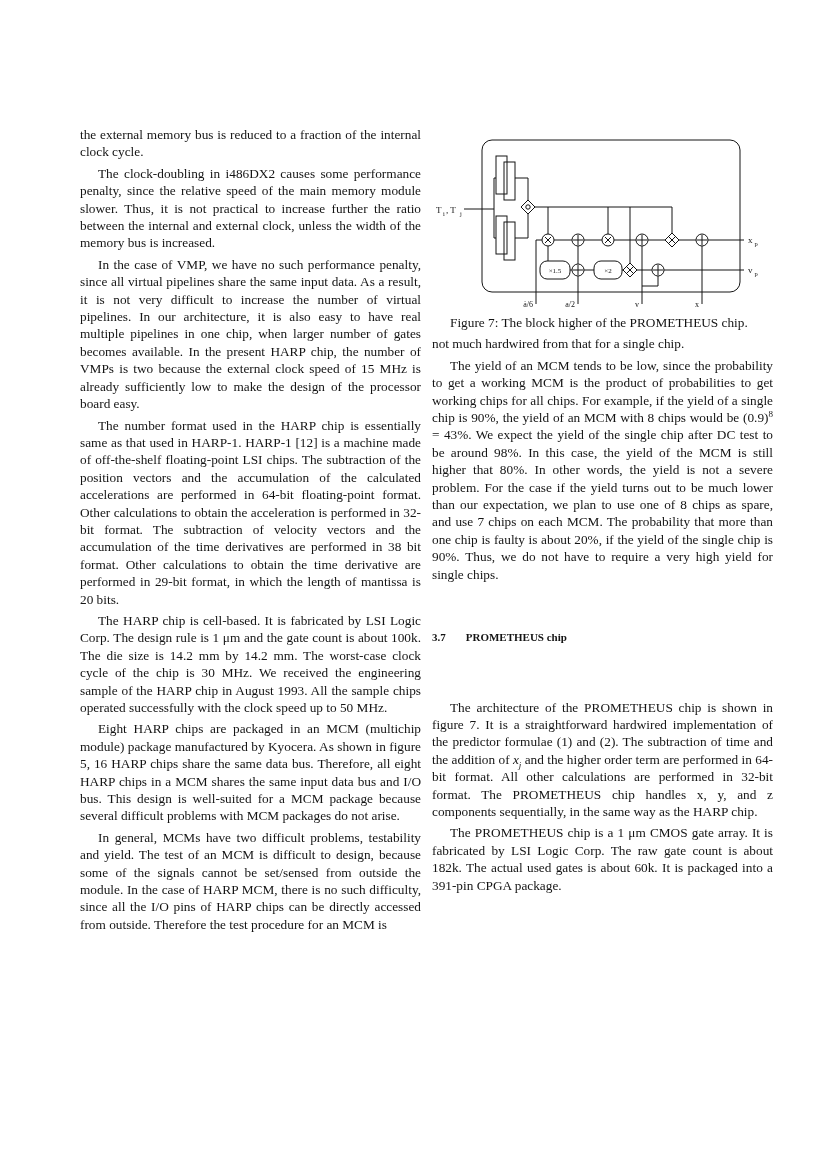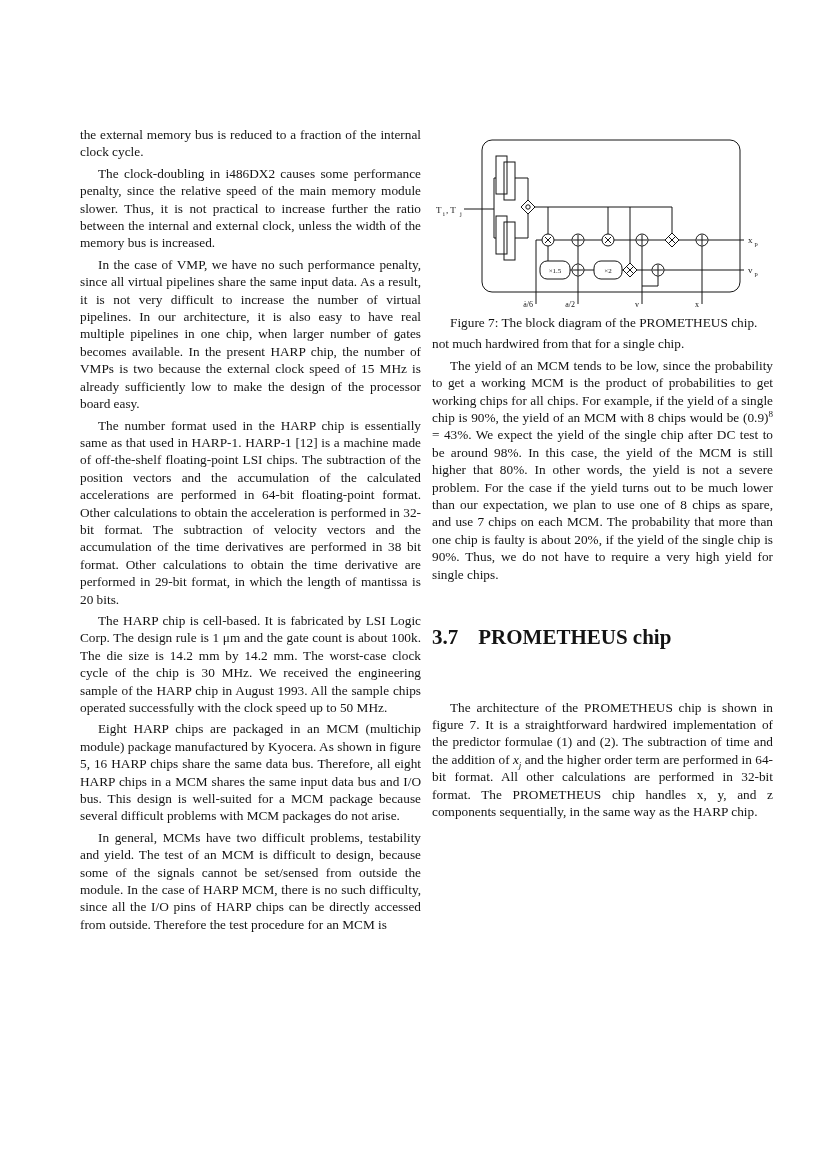--- a/index.html
+++ b/index.html
@@ -14,21 +14,21 @@
   .col-left{left:80px;top:126px;}
   .col-right{left:432px;top:136px;}
   .col p{margin:0 0 4px 0;text-indent:18px;}
   .col p.noindent{text-indent:0;}
   sup{font-size:68%;line-height:0;}
   sub{font-size:68%;line-height:0;}
   .mvar{font-style:italic;}
   figure{margin:0;padding:0;}
   .caption{margin:14px 0 42px 0;text-indent:0;}
   .section-heading{
-    font-size:21px;font-weight:bold;margin:46px 0 52px 0;
+    font-size:11px;font-weight:bold;margin:46px 0 52px 0;
     text-align:left;
   }
   .section-heading .sec-num{margin-right:20px;}
   svg{display:block;}
   svg text{fill:#141414;font-family:"Liberation Serif", serif;}
   .diagram-stroke{stroke:#141414;stroke-width:1;fill:none;}
 </style>
 </head>
 <body>
 
@@ -117,25 +117,26 @@
 
         <g>
           <text x="316" y="107" font-size="9">x</text>
           <text x="322.5" y="109.5" font-size="6.5">p</text>
           <text x="316" y="137" font-size="9">v</text>
           <text x="322.5" y="139.5" font-size="6.5">p</text>
         </g>
       </svg>
     </figure>
 
-    <p class="caption">Figure 7: The block diagram of the PROMETHEUS chip.</p>
+    <p class="caption">Figure 7: The block higher of the PROMETHEUS chip.</p>
 
     <p class="noindent">not much hardwired from that for a single chip.</p>
 
     <p><span>The yield of an MCM tends to be low, since the probability to get a working MCM is the product of probabilities to get working chips for all chips. For example, if the yield of a single chip is 90%, the yield of an MCM with 8 chips would be (0.9)</span><sup>8</sup><span> = 43%. We expect the yield of the single chip after DC test to be around 98%. In this case, the yield of the MCM is still higher that 80%. In other words, the yield is not a severe problem. For the case if the yield turns out to be much lower than our expectation, we plan to use one of 8 chips as spare, and use 7 chips on each MCM. The probability that more than one chip is faulty is about 20%, if the yield of the single chip is 90%. Thus, we do not have to require a very high yield for single chips.</span></p>
 
     <h2 class="section-heading"><span class="sec-num">3.7</span><span>PROMETHEUS chip</span></h2>
 
     <p><span>The architecture of the PROMETHEUS chip is shown in figure 7. It is a straightforward hardwired implementation of the predictor formulae (1) and (2). The subtraction of time and the addition of </span><span class="mvar">x</span><sub class="mvar">j</sub><span> and the higher order term are performed in 64-bit format. All other calculations are performed in 32-bit format. The PROMETHEUS chip handles x, y, and z components sequentially, in the same way as the HARP chip.</span></p>
 
+    <p>The PROMETHEUS chip is a 1 μm CMOS gate array. It is fabricated by LSI Logic Corp. The raw gate count is about 182k. The actual used gates is about 60k. It is packaged into a 391-pin CPGA package.</p>
 
   </div>
 </div>
 
 </body></html>

